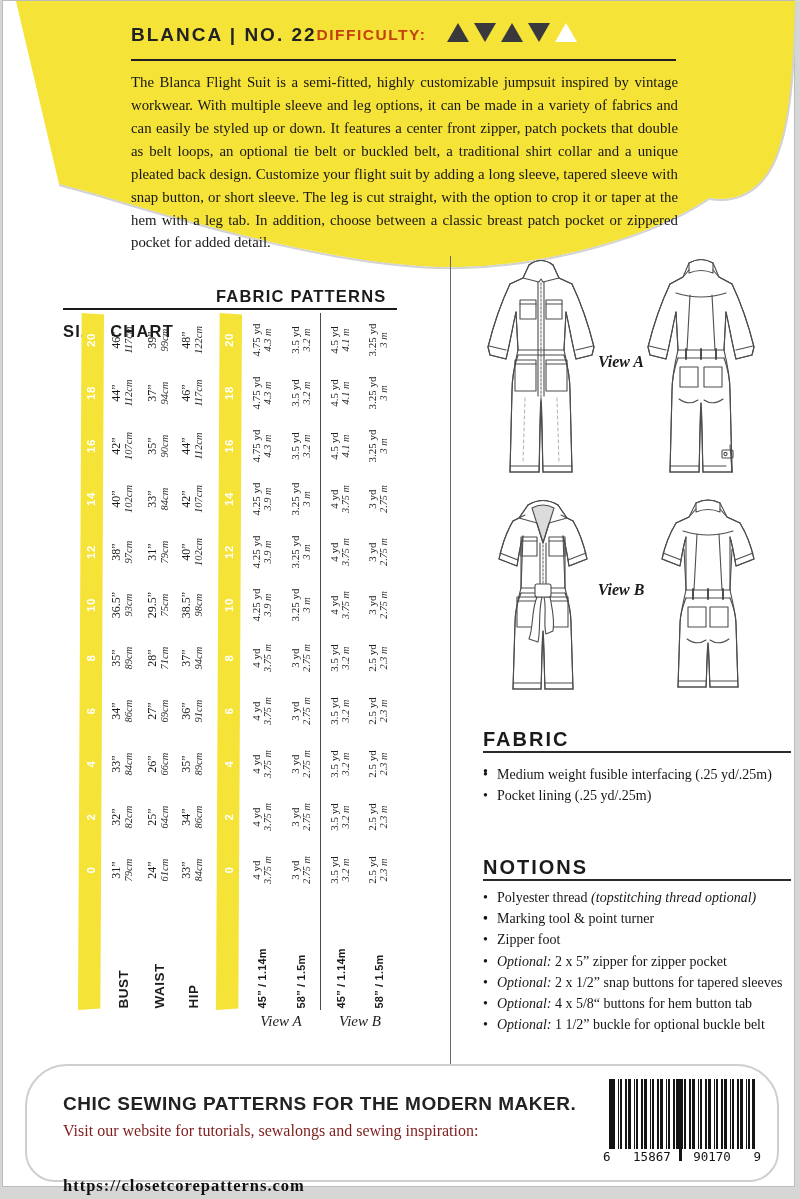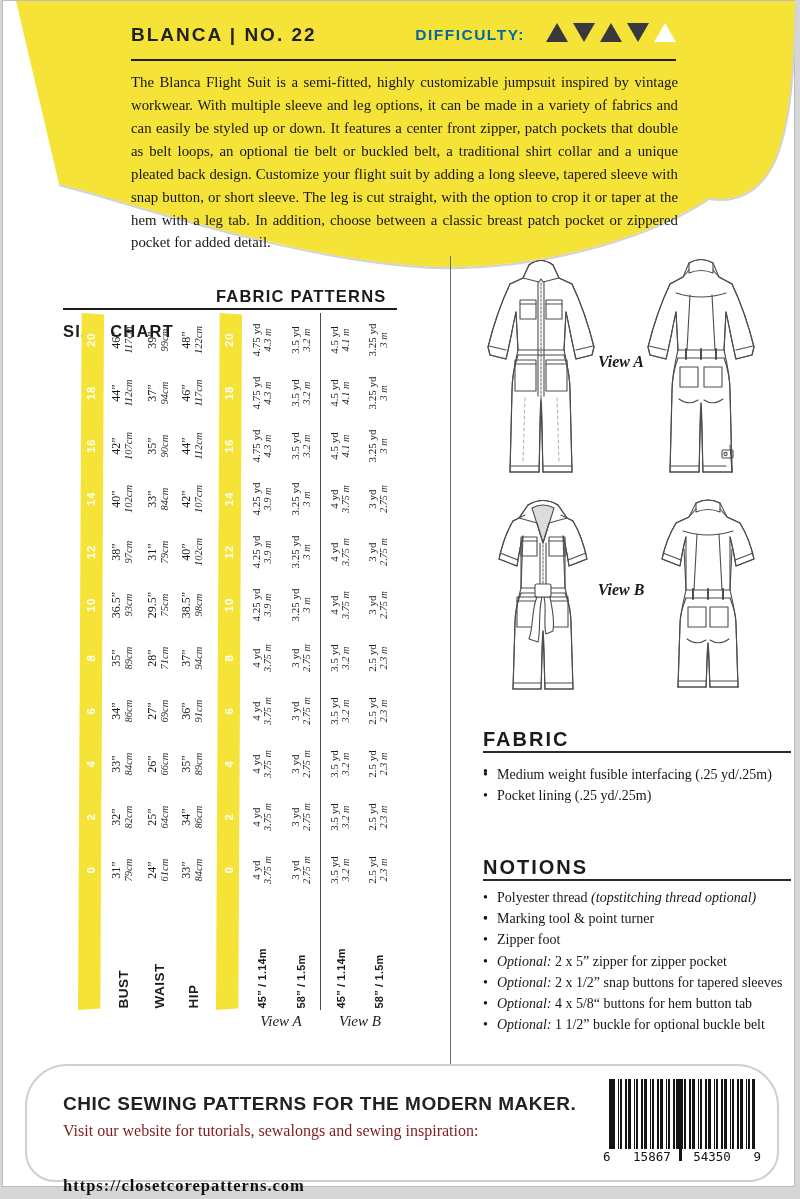--- a/index.html
+++ b/index.html
@@ -3,24 +3,24 @@
 <meta charset="utf-8">
 <style>
   html,body{margin:0;padding:0;background:#d6d6d6;}
   .page{position:relative;width:800px;height:1199px;background:#d6d6d6;overflow:hidden;
         font-family:"Liberation Sans",sans-serif;}
   .card{position:absolute;left:2px;top:0;width:793px;height:1187px;background:#ffffff;
         border:1px solid #bcbcbc;box-sizing:border-box;}
   
   .blob{position:absolute;left:0;top:0;}
   .hdr-row{position:absolute;left:128px;top:22px;width:545px;display:flex;
-           justify-content:space-between;align-items:center;}
+           justify-content:flex-start;align-items:center;}
   .title{font-weight:700;font-size:19px;letter-spacing:2px;color:#222;}
   .diff{display:flex;align-items:center;}
-  .diff-label{font-weight:700;font-size:15.5px;letter-spacing:1.5px;color:#0369a1;margin-right:16px;}
+  .diff-label{font-weight:700;font-size:15.5px;letter-spacing:1.5px;color:#c2410c;margin-right:16px;}
   .tri{display:inline-block;width:0;height:0;margin-left:5px;}
   .tri.up{border-left:11px solid transparent;border-right:11px solid transparent;border-bottom:19px solid #39383d;}
   .tri.down{border-left:11px solid transparent;border-right:11px solid transparent;border-top:19px solid #39383d;}
   .tri.up.light{border-bottom-color:#ffffff;}
   .hdr-rule{position:absolute;left:128px;top:58px;width:545px;height:2px;background:#1f1f1f;}
   .desc{position:absolute;left:128px;top:70px;width:547px;margin:0;
         font-family:"Liberation Serif",serif;font-size:14.8px;line-height:1.55;color:#161616;
         text-align:justify;}
   
   .tbl-title{position:absolute;top:286px;font-weight:700;font-size:16.5px;letter-spacing:1.2px;color:#1b1b1b;}
@@ -848,19 +848,19 @@
   <div class="url">https://closetcorepatterns.com</div>
 
   <div class="barcode">
     <div class="bars"></div>
     <div class="guard" style="left:8px;"></div>
     <div class="guard" style="left:78px;"></div>
     <div class="guard" style="left:151px;"></div>
     <div class="bc-digits" id="bc-digits">
           <span>6</span>
           <span>15867</span>
-          <span>54350</span>
+          <span>90170</span>
           <span>9</span>
         </div>
   </div>
 
 </div>
 </div>
 
 </body></html>

